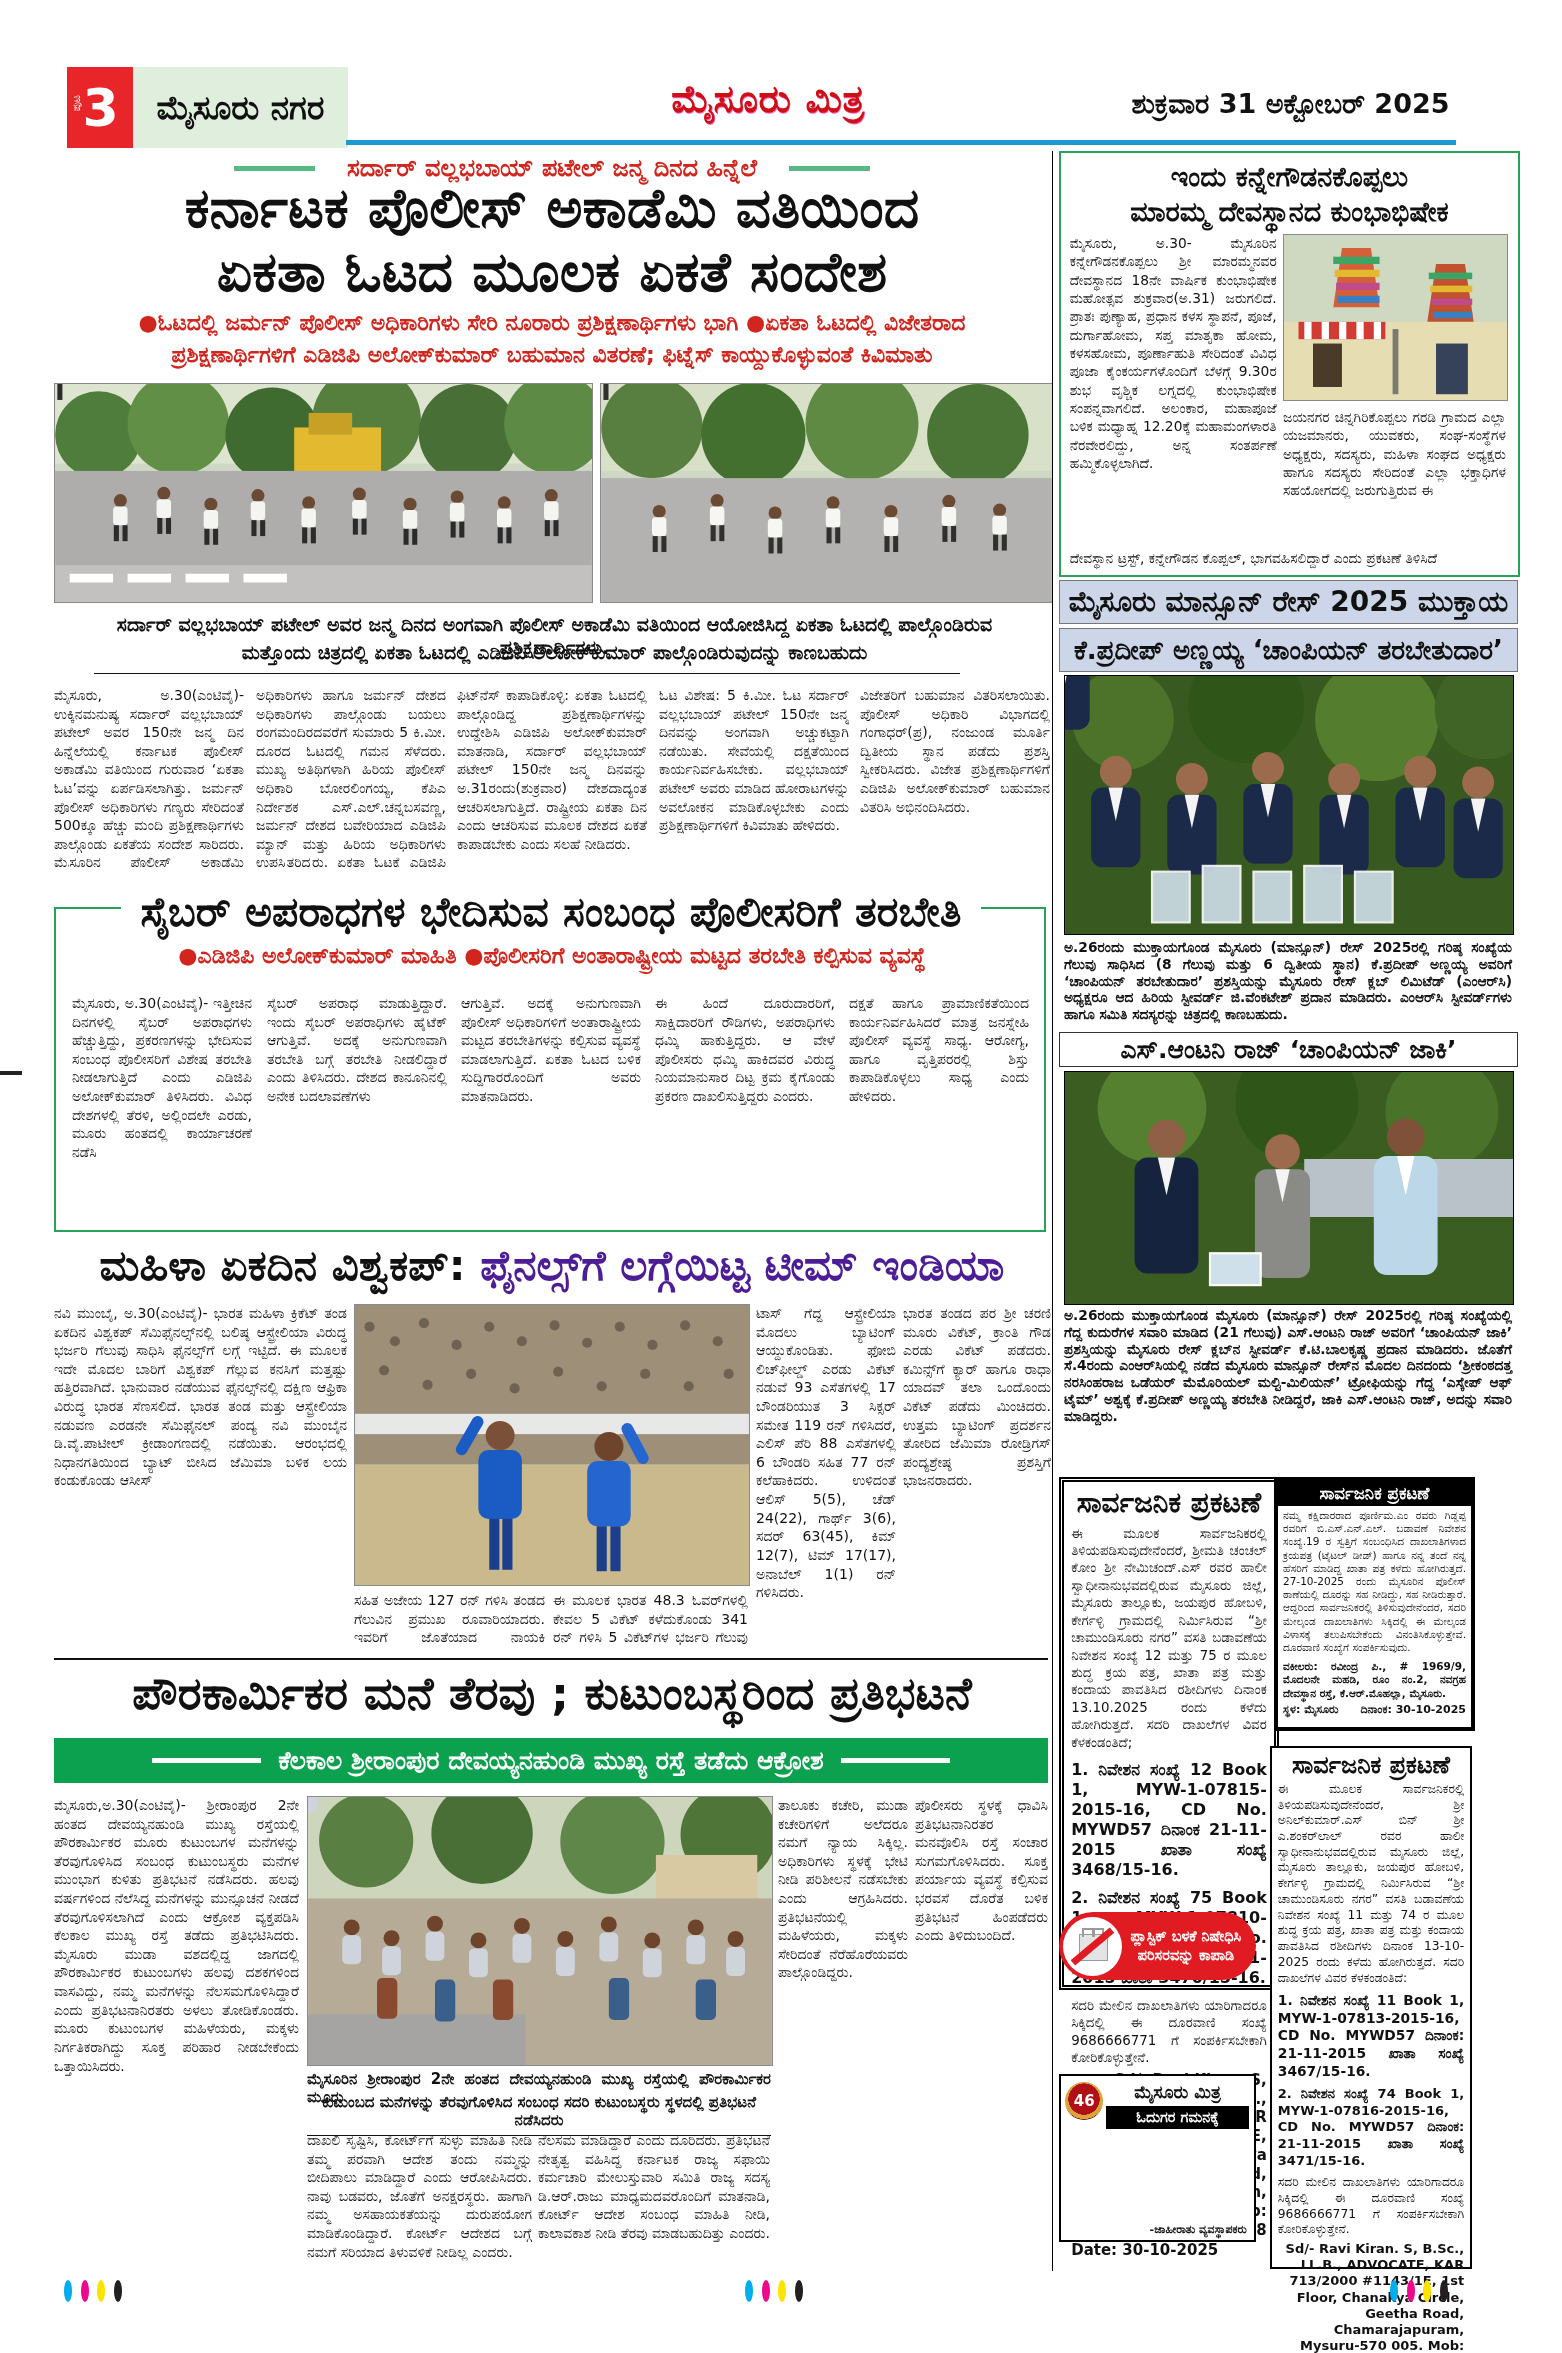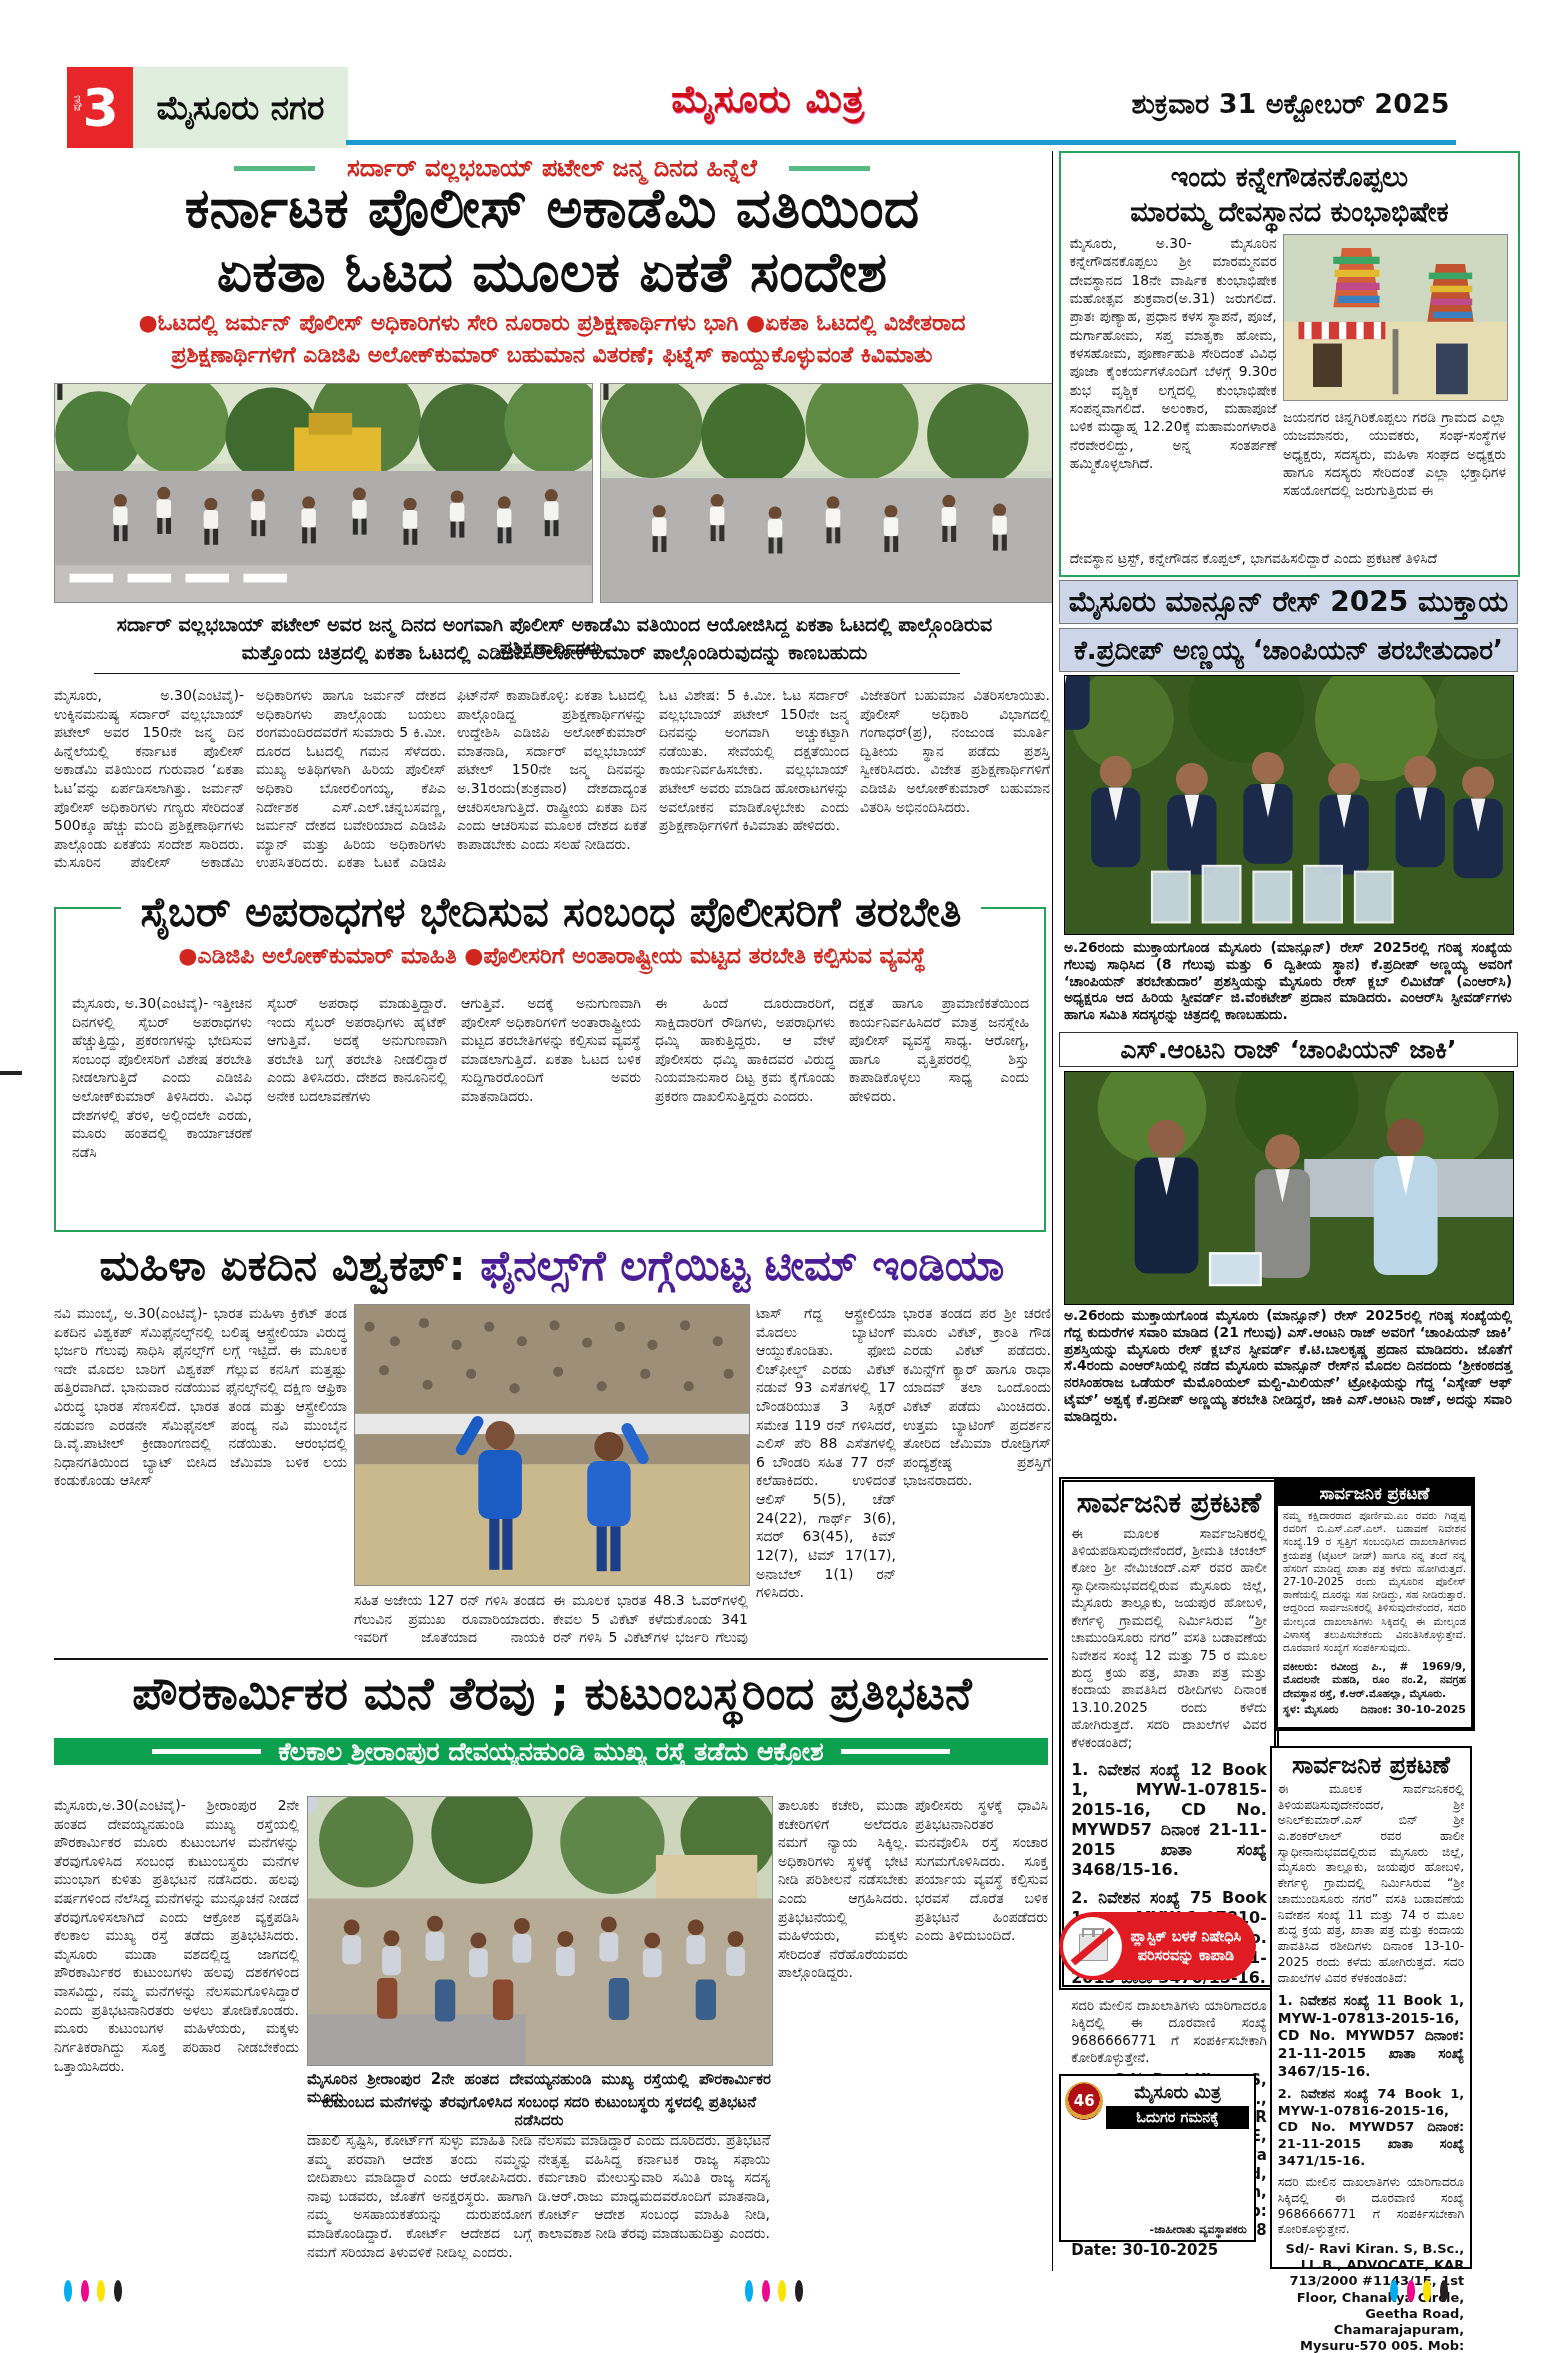--- a/index.html
+++ b/index.html
@@ -28,21 +28,21 @@
   .cap{font-size:19px;font-weight:bold;text-align:center;}
   .bodycol{font-size:14px;line-height:1.33;}
   .thin-rule{background:#111;}
   
   .greenbox{border:2.9px solid #27a25b;}
   .cyber-head{left:54px;top:864px;width:994px;text-align:center;font-size:41px;font-weight:bold;z-index:3;margin-top:24px;}
   .cyber-head span{background:#fff;padding:0 19px;}
   
   .crick-head{left:54px;top:1241px;width:996px;text-align:center;font-size:42px;font-weight:bold;}
   
-  .greenbar{left:54px;top:1738px;width:994px;height:27px;background:#0ba14e;display:flex;align-items:center;justify-content:center;gap:17.4px;color:#fff;}
+  .greenbar{left:54px;top:1738px;width:994px;height:45px;background:#0ba14e;display:flex;align-items:center;justify-content:center;gap:17.4px;color:#fff;}
   .wdash{width:109px;height:4.3px;background:#fff;}
   .greenbar-txt{font-size:25px;font-weight:bold;}
   .prot-cap{font-size:15px;font-weight:bold;}
   
   .vrule{left:1052px;top:151px;width:1.4px;height:2120px;background:#000;}
   .temple-box{left:1059px;top:151px;width:457px;height:422px;border:2.9px solid #27a25b;}
   .temple-h{width:100%;text-align:center;font-size:27px;font-weight:bold;line-height:1.25;}
   .smallcol{font-size:13.8px;line-height:1.33;}
   .race-bar{left:1059px;width:457px;background:#ccd6e8;border:0.7px solid #777;display:flex;align-items:center;justify-content:center;font-weight:bold;}
   .race-cap{left:1064px;width:448px;font-size:13.8px;line-height:1.22;font-weight:bold;text-align:justify;}

